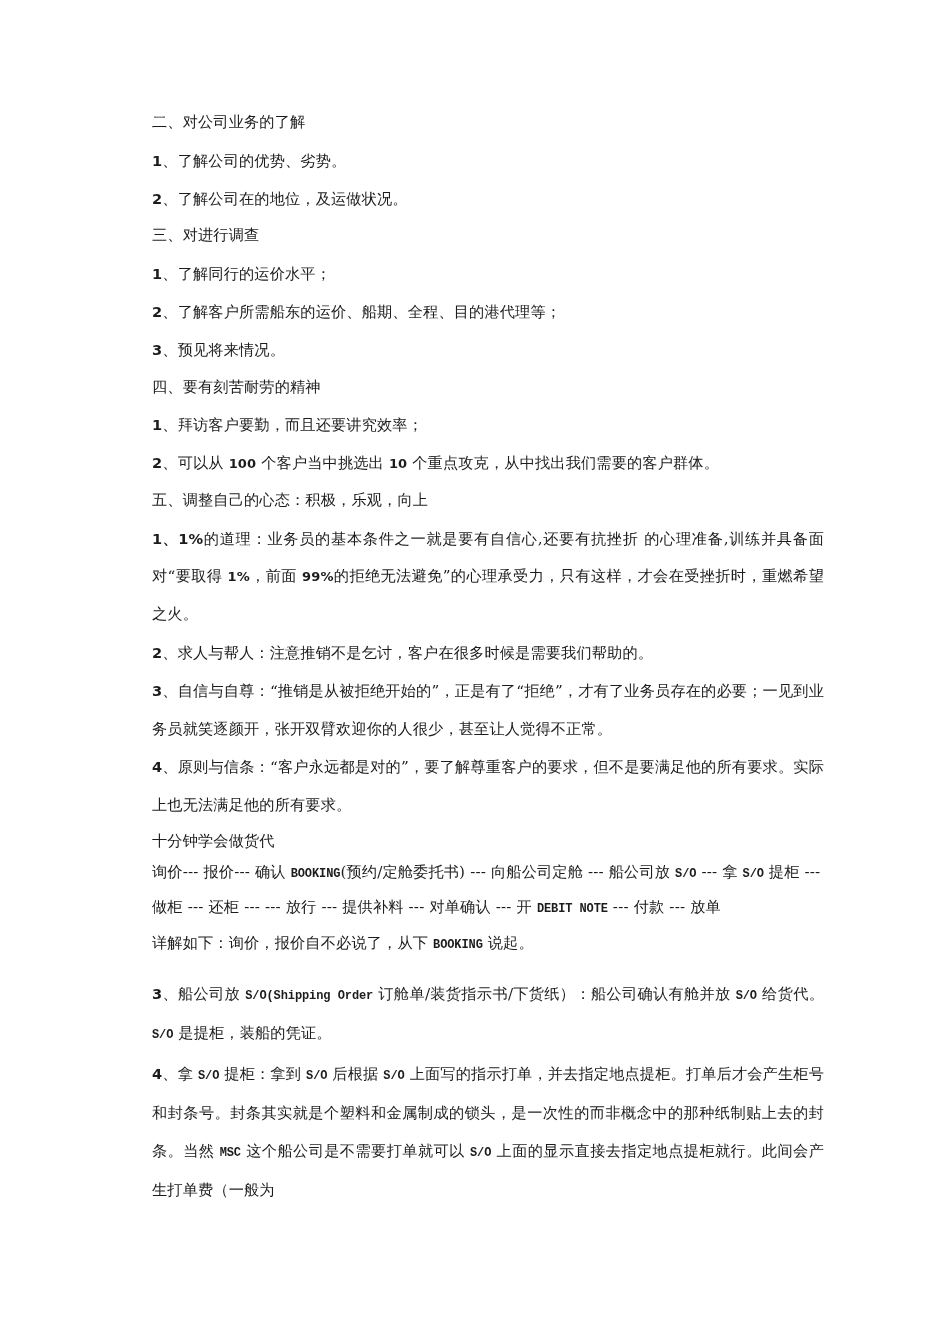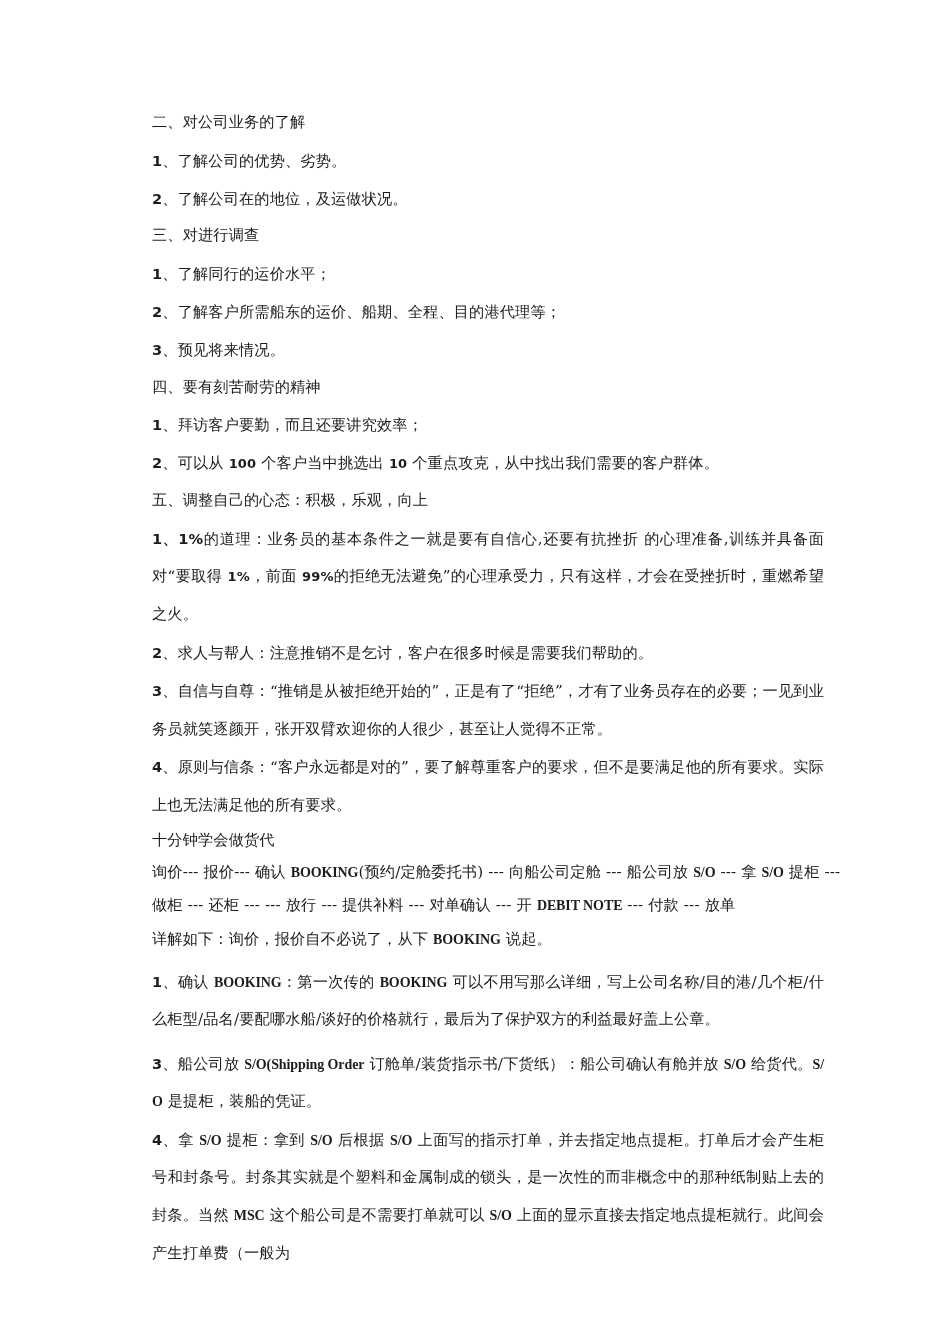--- a/index.html
+++ b/index.html
@@ -44,37 +44,38 @@
   }
   
   .p.flow {
     line-height: 37.6px;
   }
   
   .p.subhead {
     line-height: 31px;
     white-space: nowrap;
     word-break: normal;
+    font-family: Liberation Serif, serif;
   }
   
   .p.tight {
     line-height: 33px;
     white-space: nowrap;
     word-break: normal;
   }
   .p.tight2 {
     line-height: 35px;
     white-space: nowrap;
     word-break: normal;
   }
   
   .lat {
-    font-family: Liberation Serif, serif;
+    font-family: Liberation Mono, monospace;
     font-weight: 700;
-    font-size: 14px;
+    font-size: 12px;
     letter-spacing: -0.1px;
   }
   .num {
     font-family: "DejaVu Sans", "Liberation Sans", sans-serif;
     font-weight: 700;
     font-size: 13px;
   }
   
   .lead {
     font-family: "DejaVu Sans", "Liberation Sans", sans-serif;
@@ -115,21 +116,20 @@
     <p class="p subhead">十分钟学会做货代</p>
 
     <p class="p tight"><span>询价--- 报价--- 确认 </span><span class="lat">BOOKING</span><span>(预约/定舱委托书) --- 向船公司定舱 --- 船公司放 </span><span class="lat">S/O</span><span> --- 拿 </span><span class="lat">S/O</span><span> 提柜 ---</span></p>
 
     <p class="p tight"><span>做柜 --- 还柜 --- --- 放行 --- 提供补料 --- 对单确认 --- 开 </span><span class="lat">DEBIT NOTE</span><span> --- 付款 --- 放单</span></p>
 
     <p class="p tight2"><span>详解如下：询价，报价自不必说了，从下 </span><span class="lat">BOOKING</span><span> 说起。</span></p>
 
     <div class="spacer-6"></div>
 
-    <p class="p flow"><span class="lead">1</span><span>、确认 </span><span class="lat">BOOKING</span><span>：第一次传的 </span><span class="lat">BOOKING</span><span> 可以不用写那么详细，写上公司名称/目的港/几个柜/什么柜型/品名/要配哪水船/谈好的价格就行，最后为了保护双方的利益最好盖上公章。</span></p>
 
 
     <div class="spacer-6"></div>
 
     <p class="p flow"><span class="lead">3</span><span>、船公司放 </span><span class="lat">S/O(Shipping Order</span><span> 订舱单/装货指示书/下货纸）：船公司确认有舱并放 </span><span class="lat">S/O</span><span> 给货代。</span><span class="lat">S/O</span><span> 是提柜，装船的凭证。</span></p>
 
     <p class="p flow"><span class="lead">4</span><span>、拿 </span><span class="lat">S/O</span><span> 提柜：拿到 </span><span class="lat">S/O</span><span> 后根据 </span><span class="lat">S/O</span><span> 上面写的指示打单，并去指定地点提柜。打单后才会产生柜号和封条号。封条其实就是个塑料和金属制成的锁头，是一次性的而非概念中的那种纸制贴上去的封条。当然 </span><span class="lat">MSC</span><span> 这个船公司是不需要打单就可以 </span><span class="lat">S/O</span><span> 上面的显示直接去指定地点提柜就行。此间会产生打单费（一般为</span></p>
 
   </div>
 </div>

